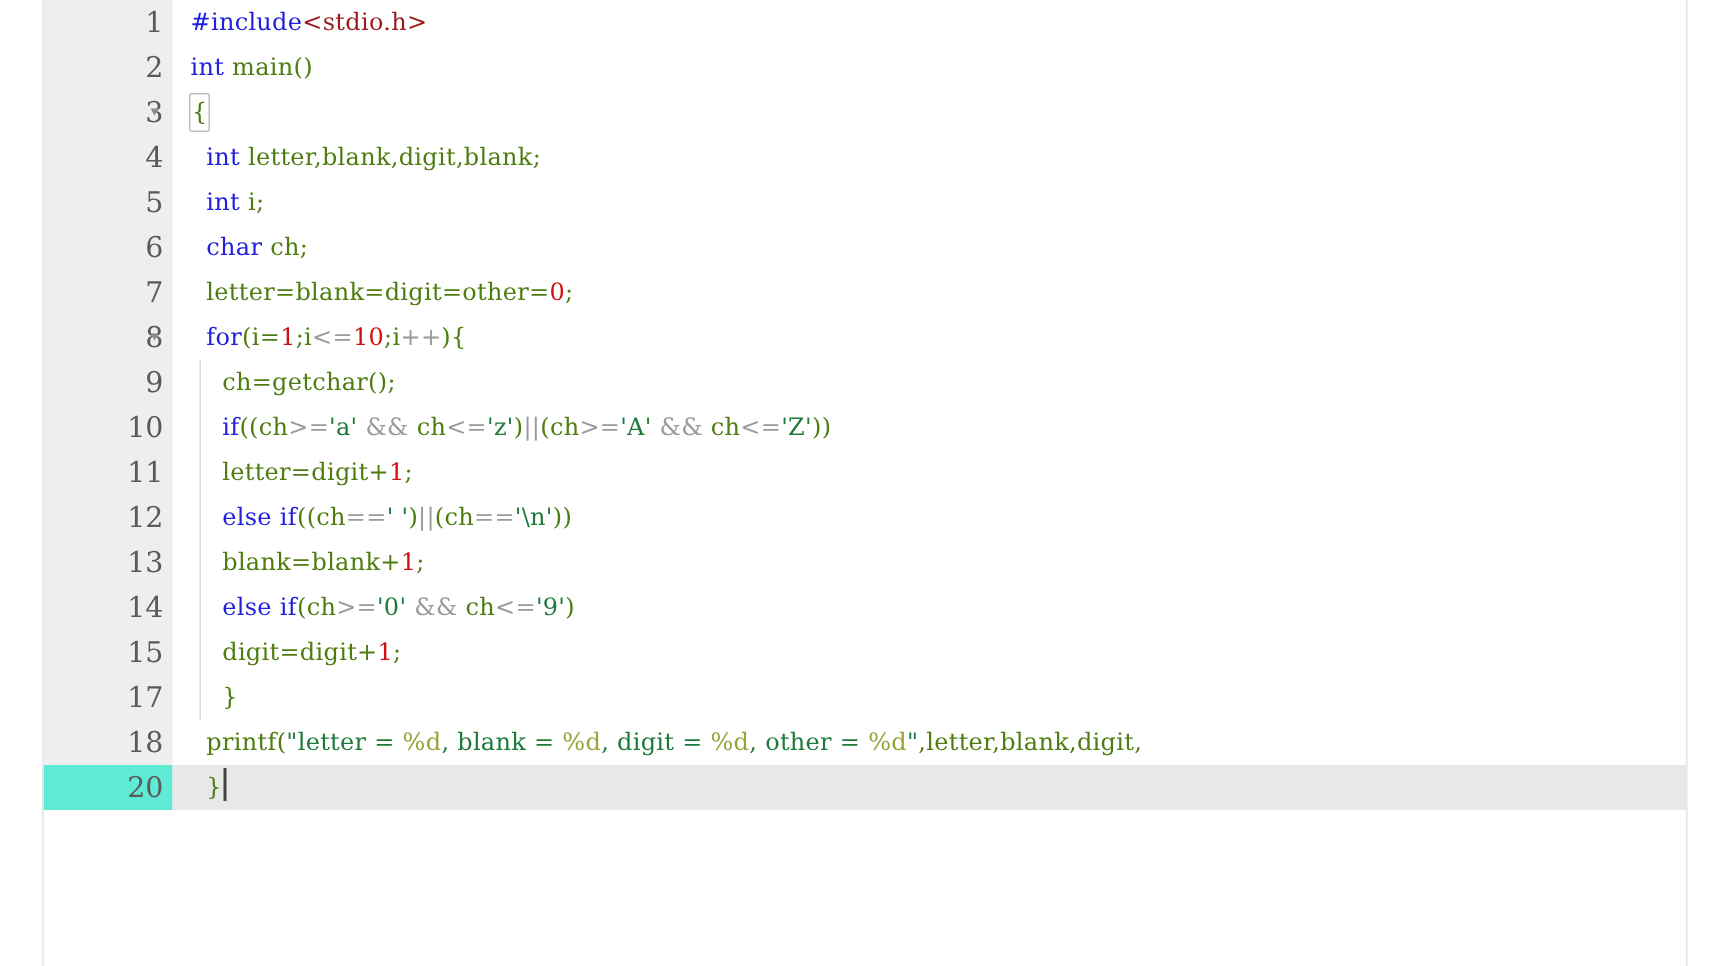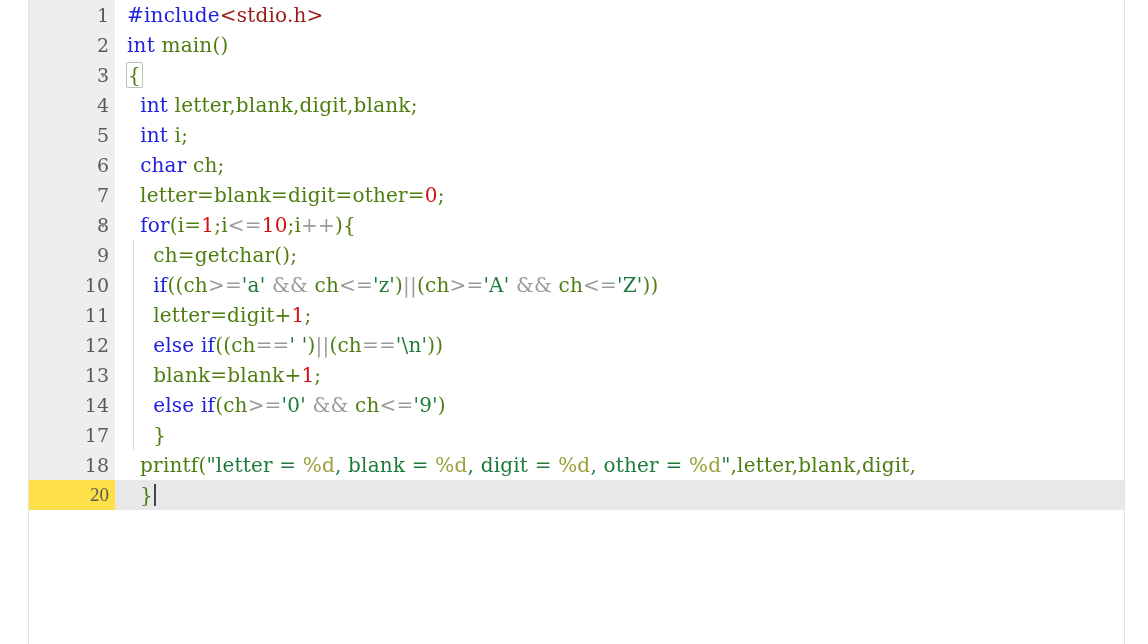--- a/index.html
+++ b/index.html
@@ -28,21 +28,21 @@
     position:absolute;left:29px;top:0;width:1095px;height:644px;
     overflow:hidden;
   }
   .line{
     position:relative;
     height:30px;
     display:flex;
     align-items:center;
     white-space:pre;
   }
-  .line.active .gutter{background:#fde047;font-family:Liberation Serif, serif;}
+  .line.active .gutter{background:#5eead4;}
   .line.active .content{background:#e8e8e8;}
   .gutter{
     width:86px;
     min-width:86px;
     height:30px;
     background:#eeeeee;
     color:#5a5a5a;
     font-size:19px;
     line-height:30px;
     text-align:right;
@@ -59,21 +59,21 @@
     line-height:30px;
     text-align:center;
     color:#8a8a8a;
     font-size:10px;
     font-family:"DejaVu Sans", sans-serif;
   }
   .content{
     flex:1;
     height:30px;
     line-height:30px;
-    font-size:20px;
+    font-size:16px;
     color:#1c1c1c;
     padding-left:12px;
     box-sizing:border-box;
     position:relative;
     letter-spacing:0.2px;
     font-family:"DejaVu Serif", serif;
   }
   
   .iguide{
     position:absolute;
@@ -121,17 +121,18 @@
       <div class="line"><div class="gutter"><span class="lnum">5</span></div><div class="content"><span class="tok pl">  </span><span class="tok kw">int</span><span class="tok pl"> i;</span></div></div>
       <div class="line"><div class="gutter"><span class="lnum">6</span></div><div class="content"><span class="tok pl">  </span><span class="tok kw">char</span><span class="tok pl"> ch;</span></div></div>
       <div class="line"><div class="gutter"><span class="lnum">7</span></div><div class="content"><span class="tok pl">  letter=blank=digit=other=</span><span class="tok num">0</span><span class="tok pl">;</span></div></div>
       <div class="line"><div class="gutter"><span class="lnum">8</span><span class="fold">▾</span></div><div class="content"><span class="tok pl">  </span><span class="tok kw">for</span><span class="tok pl">(i=</span><span class="tok num">1</span><span class="tok pl">;i</span><span class="tok op">&lt;=</span><span class="tok num">10</span><span class="tok pl">;i</span><span class="tok op">++</span><span class="tok pl">){</span></div></div>
       <div class="line"><div class="gutter"><span class="lnum">9</span></div><div class="content"><span class="iguide"></span><span class="tok pl">    ch=getchar();</span></div></div>
       <div class="line"><div class="gutter"><span class="lnum">10</span></div><div class="content"><span class="iguide"></span><span class="tok pl">    </span><span class="tok kw">if</span><span class="tok pl">((ch</span><span class="tok op">&gt;=</span><span class="tok chr">'a'</span><span class="tok pl"> </span><span class="tok op">&amp;&amp;</span><span class="tok pl"> ch</span><span class="tok op">&lt;=</span><span class="tok chr">'z'</span><span class="tok pl">)</span><span class="tok op">||</span><span class="tok pl">(ch</span><span class="tok op">&gt;=</span><span class="tok chr">'A'</span><span class="tok pl"> </span><span class="tok op">&amp;&amp;</span><span class="tok pl"> ch</span><span class="tok op">&lt;=</span><span class="tok chr">'Z'</span><span class="tok pl">))</span></div></div>
       <div class="line"><div class="gutter"><span class="lnum">11</span></div><div class="content"><span class="iguide"></span><span class="tok pl">    letter=digit+</span><span class="tok num">1</span><span class="tok pl">;</span></div></div>
       <div class="line"><div class="gutter"><span class="lnum">12</span></div><div class="content"><span class="iguide"></span><span class="tok pl">    </span><span class="tok kw">else</span><span class="tok pl"> </span><span class="tok kw">if</span><span class="tok pl">((ch</span><span class="tok op">==</span><span class="tok chr">' '</span><span class="tok pl">)</span><span class="tok op">||</span><span class="tok pl">(ch</span><span class="tok op">==</span><span class="tok chr">'\n'</span><span class="tok pl">))</span></div></div>
       <div class="line"><div class="gutter"><span class="lnum">13</span></div><div class="content"><span class="iguide"></span><span class="tok pl">    blank=blank+</span><span class="tok num">1</span><span class="tok pl">;</span></div></div>
       <div class="line"><div class="gutter"><span class="lnum">14</span></div><div class="content"><span class="iguide"></span><span class="tok pl">    </span><span class="tok kw">else</span><span class="tok pl"> </span><span class="tok kw">if</span><span class="tok pl">(ch</span><span class="tok op">&gt;=</span><span class="tok chr">'0'</span><span class="tok pl"> </span><span class="tok op">&amp;&amp;</span><span class="tok pl"> ch</span><span class="tok op">&lt;=</span><span class="tok chr">'9'</span><span class="tok pl">)</span></div></div>
+      <div class="line"><div class="gutter"><span class="lnum">15</span></div><div class="content"><span class="iguide"></span><span class="tok pl">    digit=digit+</span><span class="tok num">1</span><span class="tok pl">;</span></div></div>
       <div class="line"><div class="gutter"><span class="lnum">17</span></div><div class="content"><span class="iguide"></span><span class="tok pl">    }</span></div></div>
       <div class="line"><div class="gutter"><span class="lnum">18</span></div><div class="content"><span class="tok pl">  printf(</span><span class="tok str">"letter = </span><span class="tok fmt">%d</span><span class="tok str">, blank = </span><span class="tok fmt">%d</span><span class="tok str">, digit = </span><span class="tok fmt">%d</span><span class="tok str">, other = </span><span class="tok fmt">%d</span><span class="tok str">"</span><span class="tok pl">,letter,blank,digit,</span></div></div>
       <div class="line active"><div class="gutter"><span class="lnum">20</span></div><div class="content"><span class="tok pl">  }</span><span class="caret"></span></div></div>
     </div>
 </div>
 
 </body></html>

